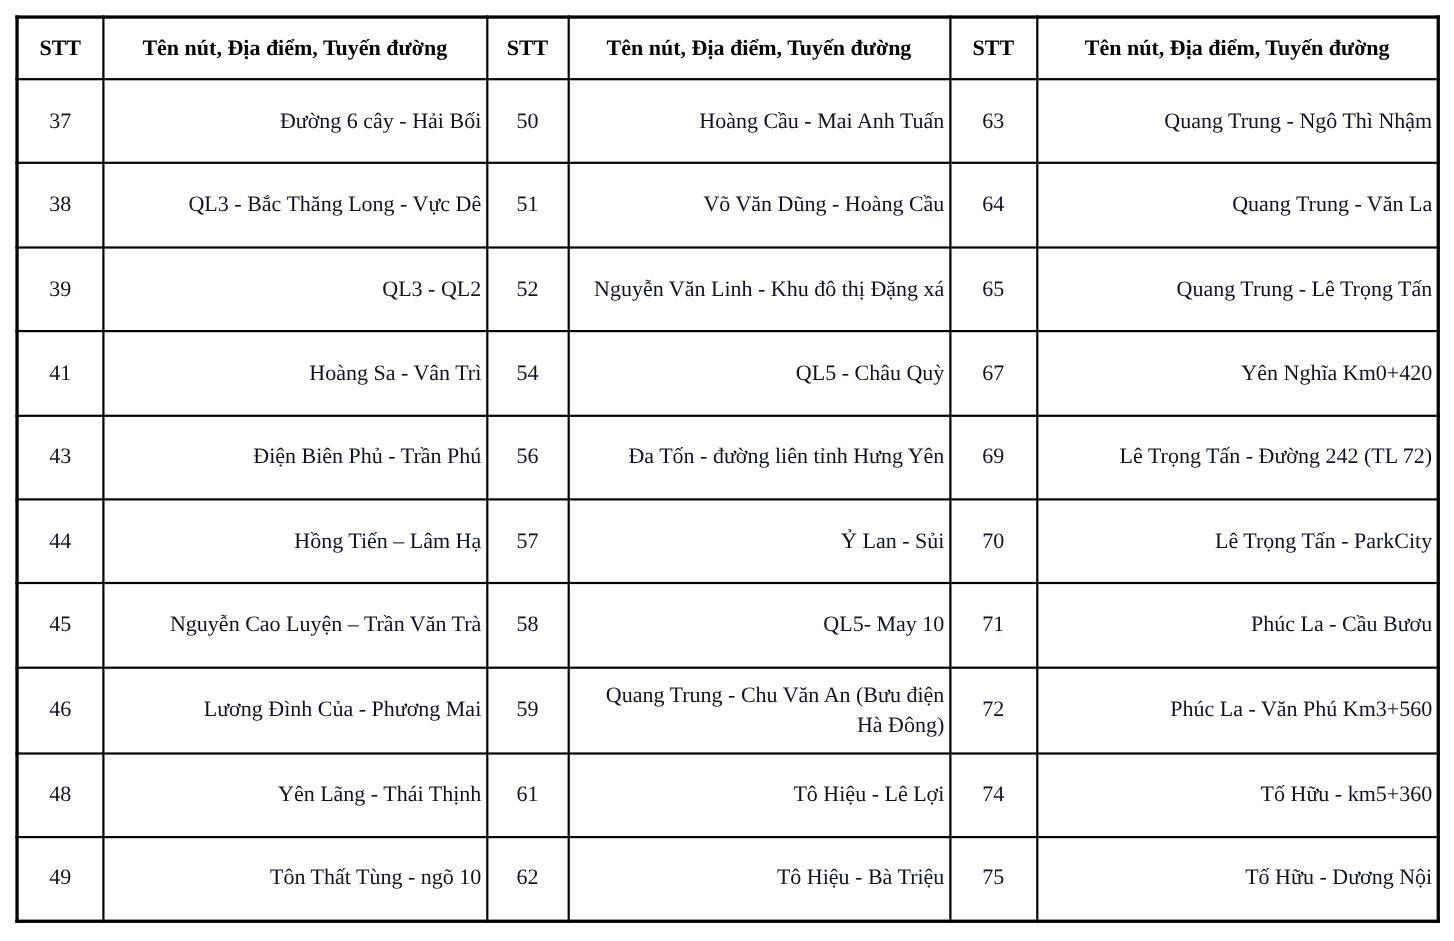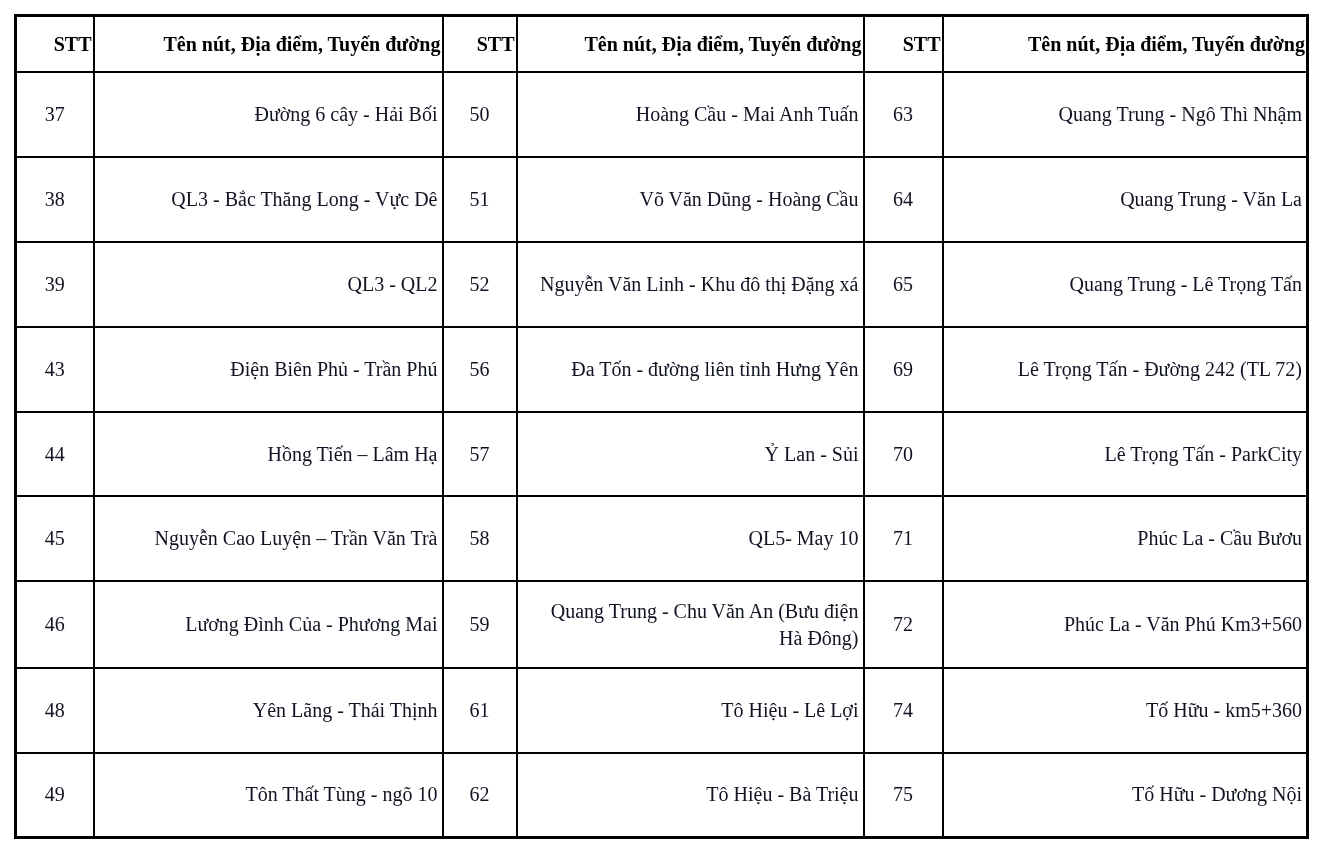--- a/index.html
+++ b/index.html
@@ -28,21 +28,21 @@
   table.junction-table td, table.junction-table th {
     border: 2px solid #000000;
     font-size: 20px;
     color: #101322;
     line-height: 1.35;
     overflow: hidden;
   }
   table.junction-table th {
     font-weight: bold;
     color: #000000;
-    text-align: right;
+    text-align: center;
     vertical-align: middle;
     height: 52px;
   }
   td.stt {
     text-align: center;
     vertical-align: middle;
   }
   td.route {
     text-align: right;
     vertical-align: middle;
@@ -92,20 +92,28 @@
         </tr>
         <tr class="data-row">
           <td class="stt">39</td>
           <td class="route">QL3 - QL2</td>
           <td class="stt">52</td>
           <td class="route">Nguyễn Văn Linh - Khu đô thị Đặng xá</td>
           <td class="stt">65</td>
           <td class="route">Quang Trung - Lê Trọng Tấn</td>
         </tr>
         <tr class="data-row">
+          <td class="stt">41</td>
+          <td class="route">Hoàng Sa - Vân Trì</td>
+          <td class="stt">54</td>
+          <td class="route">QL5 - Châu Quỳ</td>
+          <td class="stt">67</td>
+          <td class="route">Yên Nghĩa Km0+420</td>
+        </tr>
+        <tr class="data-row">
           <td class="stt">43</td>
           <td class="route">Điện Biên Phủ - Trần Phú</td>
           <td class="stt">56</td>
           <td class="route">Đa Tốn - đường liên tỉnh Hưng Yên</td>
           <td class="stt">69</td>
           <td class="route">Lê Trọng Tấn - Đường 242 (TL 72)</td>
         </tr>
         <tr class="data-row">
           <td class="stt">44</td>
           <td class="route">Hồng Tiến – Lâm Hạ</td>

